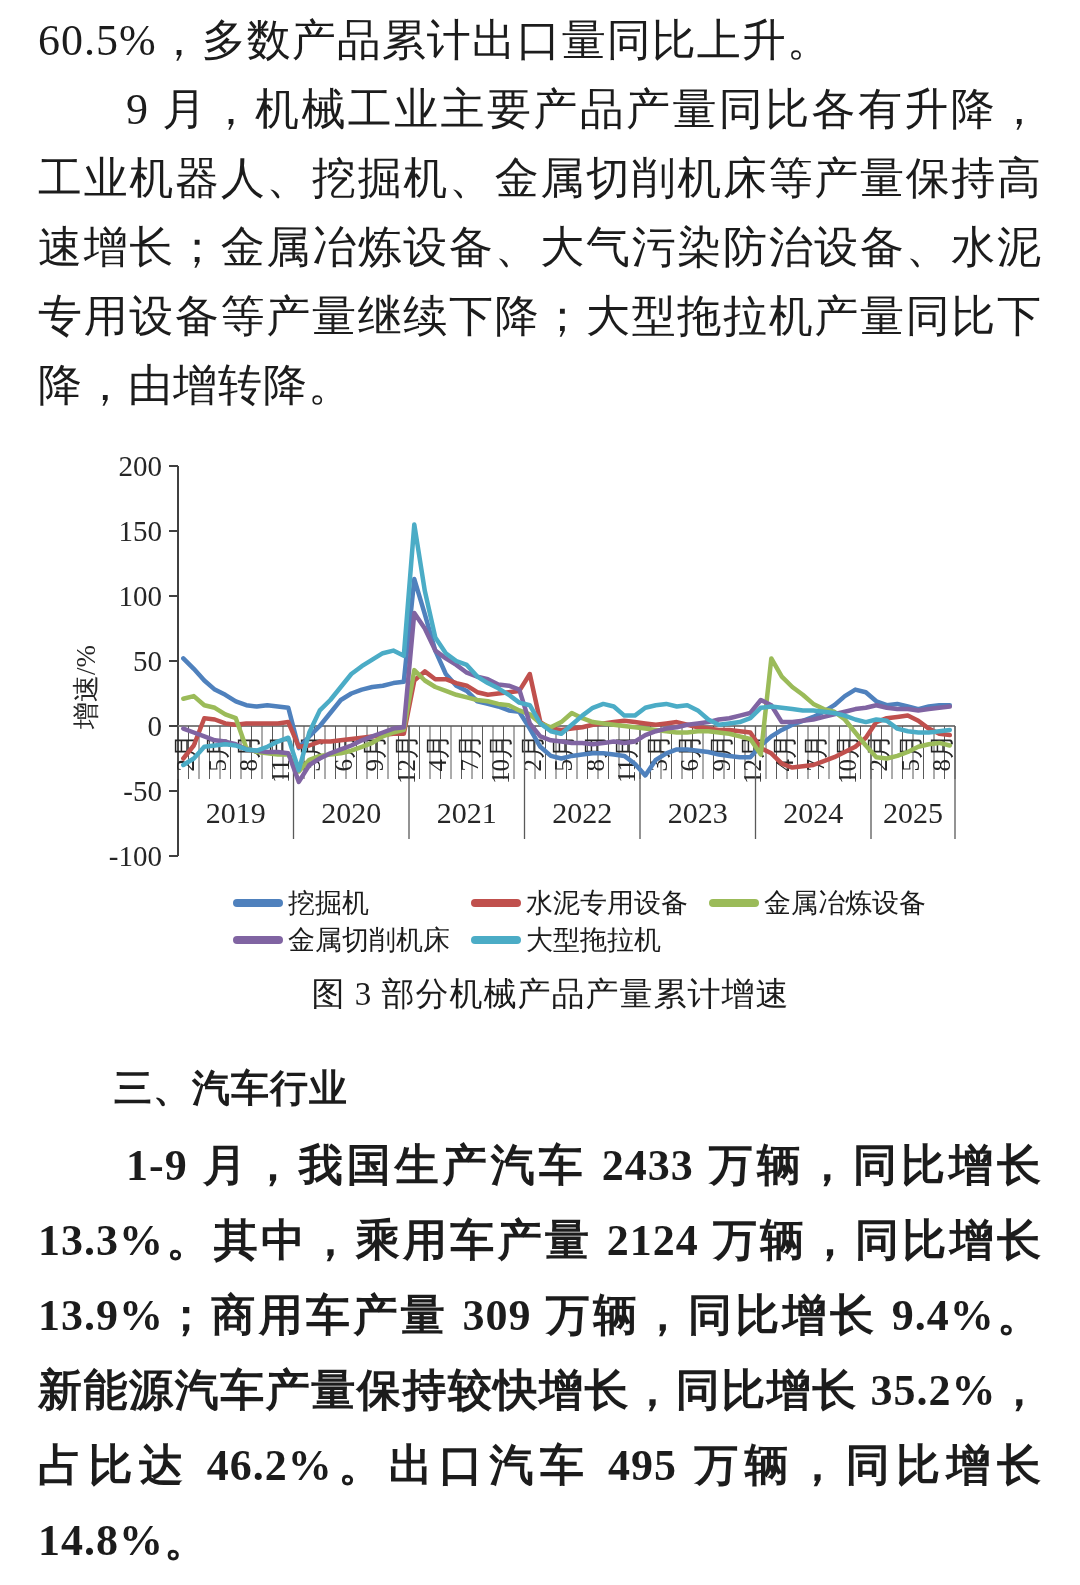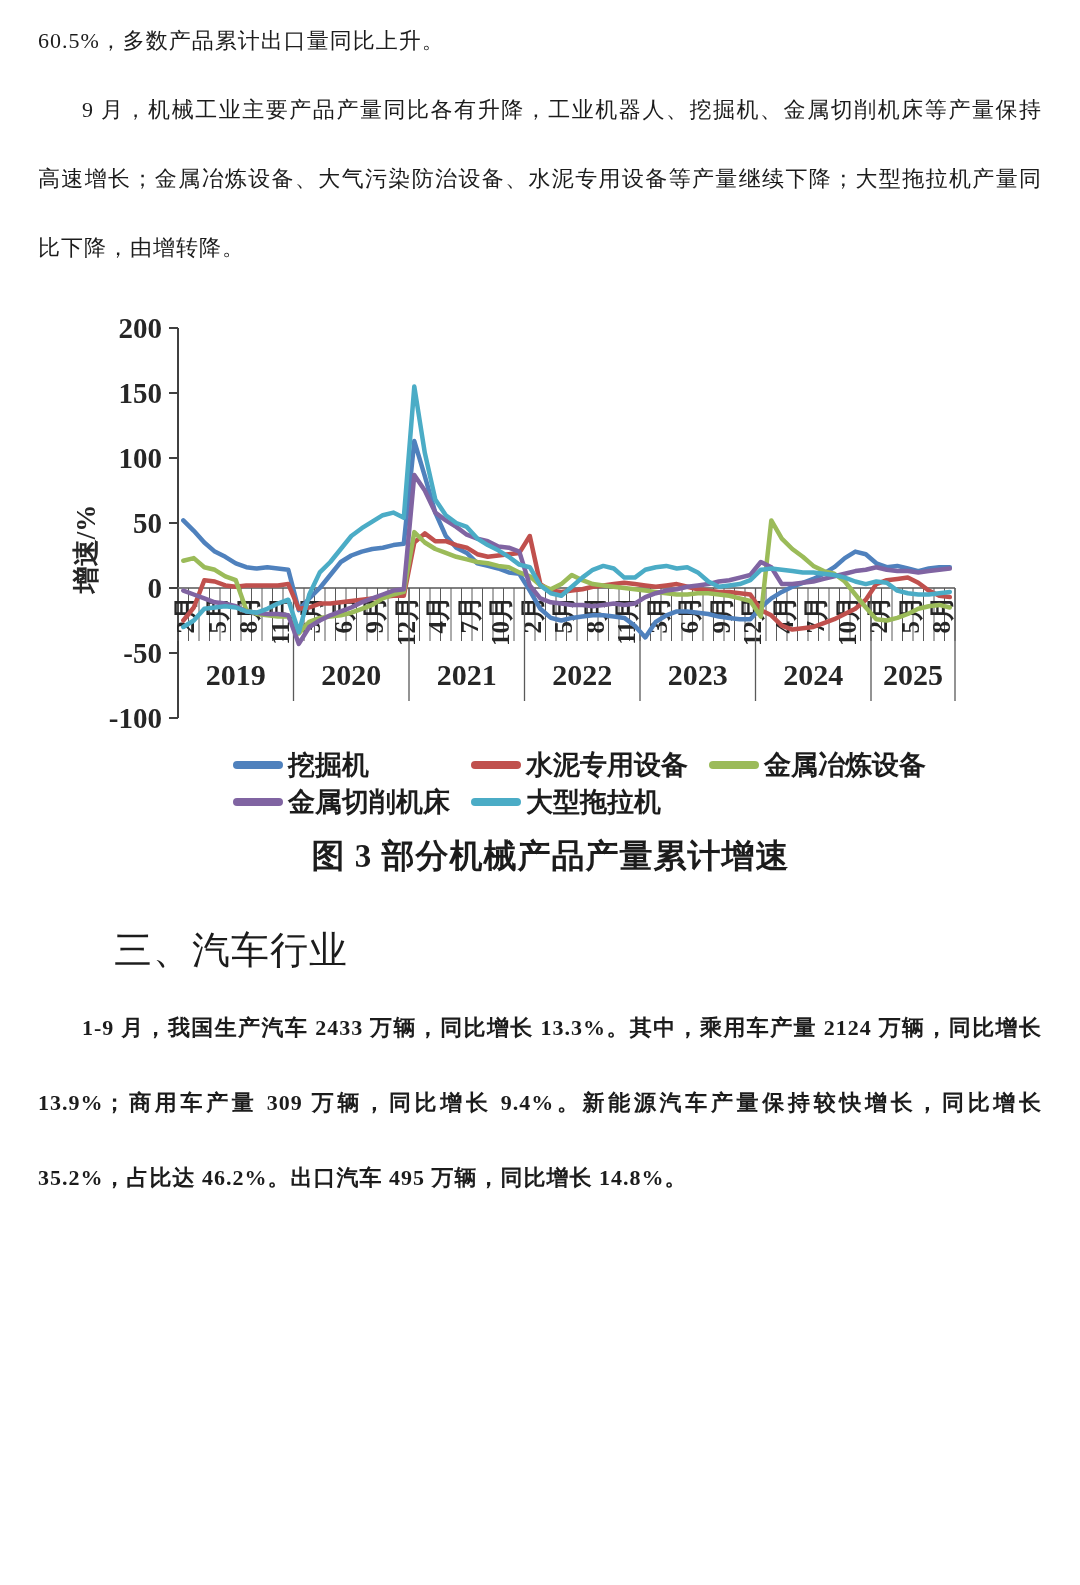--- a/index.html
+++ b/index.html
@@ -3,35 +3,35 @@
 <meta charset="utf-8">
 <style>
   html,body{margin:0;padding:0;background:#ffffff;}
   body{
     width:1080px;height:1585px;overflow:hidden;
     font-family:"Liberation Serif","DejaVu Serif",serif;
     color:#1c1c1c;
   }
   main{padding:6px 38px 0 38px;}
   .body-text{
-    font-size:22px;line-height:69px;margin:0;
+    font-size:44px;line-height:69px;margin:0;
     text-align:justify;letter-spacing:1px;
   }
   .body-text.wide{line-height:75px;}
   .indent{text-indent:2em;}
-  figure{margin:22px -38px 14px -38px;padding:0;font-weight:bold;}
+  figure{margin:22px -38px 14px -38px;padding:0;}
   svg text{font-family:"Liberation Serif","DejaVu Serif",serif;fill:#262626;}
   .legend{margin:8px 0 0 233px;}
   .legend-row{display:flex;height:37px;align-items:center;}
   .legend-item{display:flex;width:238px;align-items:center;}
   .legend-swatch{display:inline-block;width:50px;height:8px;border-radius:4px;flex:0 0 auto;}
   .legend-label{font-size:27px;margin-left:5px;white-space:nowrap;}
   .caption{margin-top:14px;text-align:center;font-size:33px;letter-spacing:1px;padding-left:21px;}
   .heading{
-    font-size:38px;font-weight:normal;margin:46px 0 14px 0;
+    font-size:38px;font-weight:bold;margin:46px 0 14px 0;
     text-indent:2em;letter-spacing:1px;
   }
   .p-after-heading{margin-top:14px;font-weight:bold;}
   .p-last{margin-top:2px;}
 </style>
 </head>
 <body>
 
 <main>
 

